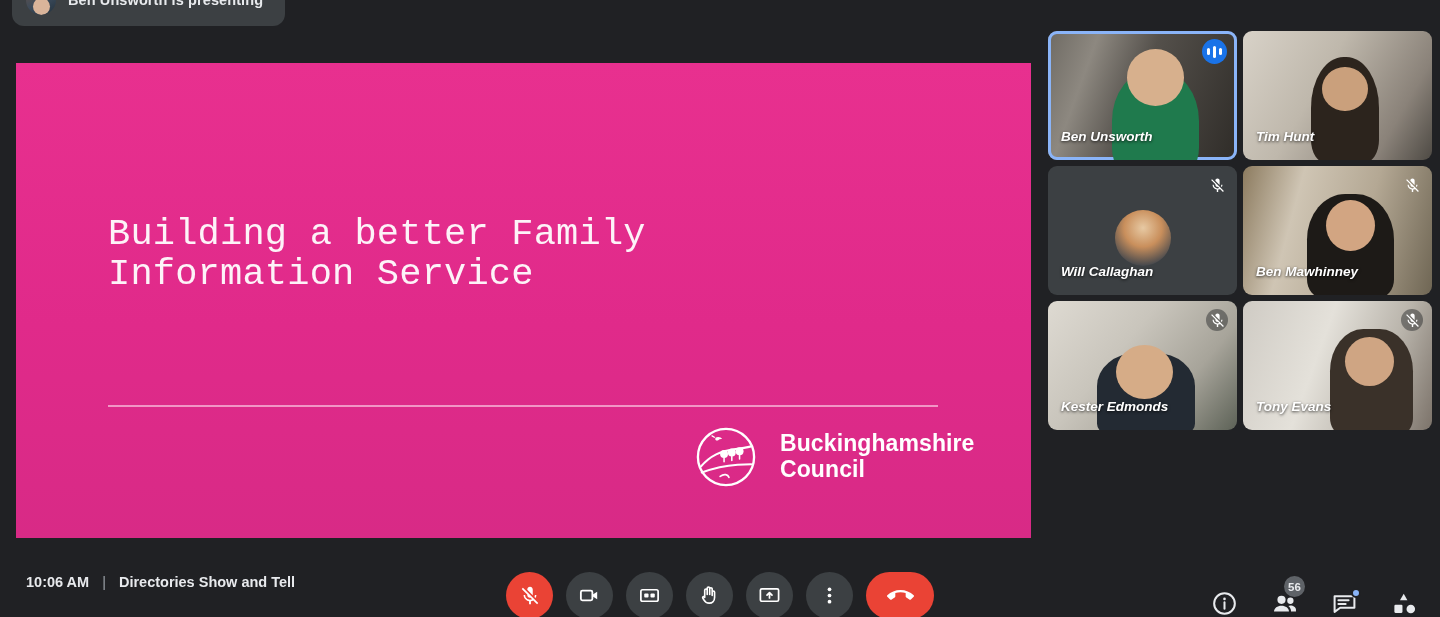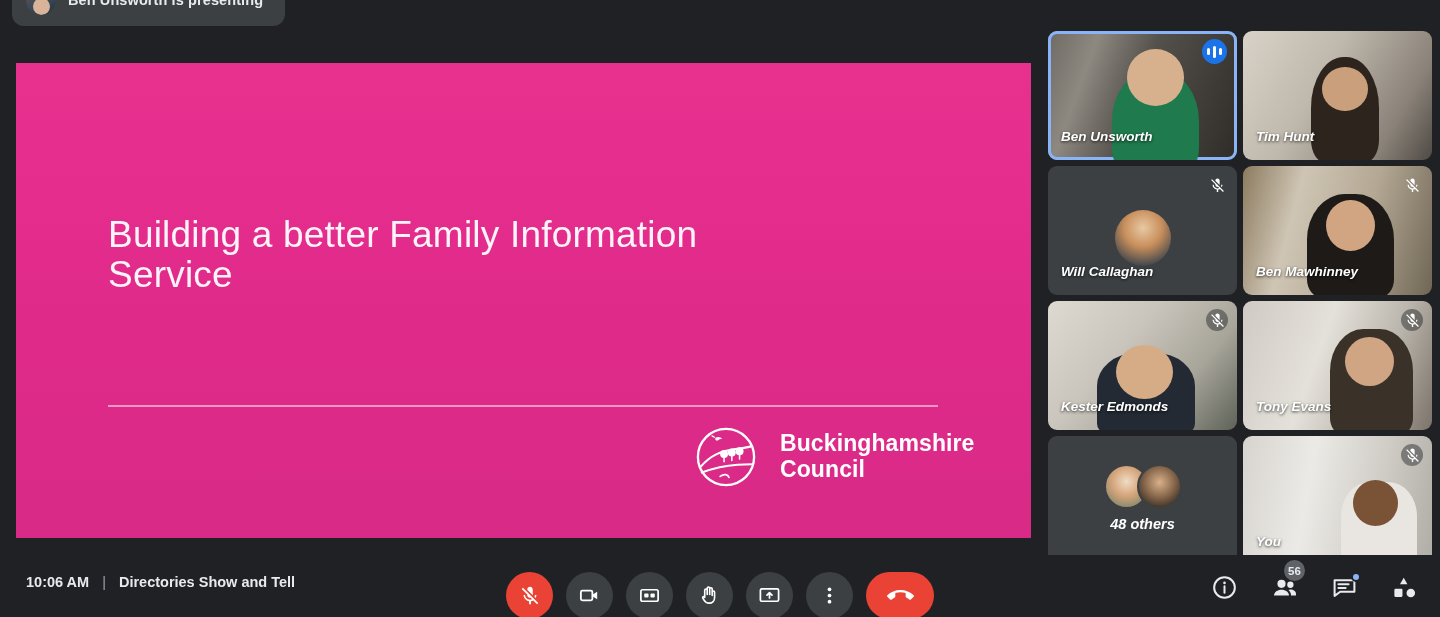--- a/index.html
+++ b/index.html
@@ -39,21 +39,21 @@
   .slide {
     position: absolute; left: 16px; top: 41px;
     width: 1015px; height: 475px;
     background: #e62a8b;
     background: linear-gradient(180deg,#e8308f 0%, #e02a8a 55%, #d82a86 100%);
     overflow: hidden;
   }
   .slide-title {
     position: absolute; left: 92px; top: 152px; width: 700px;
     color: #fdf3f8; font-size: 37px; line-height: 1.08;
-    font-weight: normal; letter-spacing: .2px;
+    font-weight: normal; letter-spacing: .2px; font-family: Liberation Mono, monospace;
   }
   .slide-rule {
     position: absolute; left: 92px; top: 342px; width: 830px; height: 2px;
     background: #f5a9d0; opacity: .85;
   }
   .slide-logo {
     position: absolute; left: 679px; top: 363px;
     display: flex; align-items: center; gap: 23px;
   }
   .logo-mark { width: 62px; height: 62px; flex: none; }
@@ -160,21 +160,21 @@
     top: 17px; display: flex; align-items: center; gap: 13px;
   }
   .ctrl {
     width: 47px; height: 47px; border-radius: 50%;
     background: #3c4043; display: flex; align-items: center; justify-content: center;
     cursor: pointer; border: none; flex: none;
   }
   .ctrl.danger { background: #ea4335; }
   .ctrl.hangup { width: 68px; border-radius: 24px; background: #ea4335; }
   .right-icons {
-    position: absolute; right: 22px; top: 19px;
+    position: absolute; right: 22px; top: 35px;
     display: flex; align-items: center; gap: 33px;
   }
   .ricon { position: relative; width: 27px; height: 27px; cursor: pointer; }
   .count-badge {
     position: absolute; left: 13px; top: -14px;
     min-width: 21px; height: 21px; padding: 0 4px; border-radius: 11px;
     background: #5f6368; color: #e8eaed; font-size: 11.5px; font-weight: bold;
     display: flex; align-items: center; justify-content: center;
   }
   .dot-badge {
@@ -270,39 +270,20 @@
       <div class="tile bg-tony">
         <div class="mute-badge shaded">
           <svg width="17" height="17" viewBox="0 0 24 24" fill="#ffffff">
             <path d="M19 11h-1.7c0 .74-.16 1.43-.43 2.05l1.23 1.23c.56-.98.9-2.09.9-3.28zM15 11.16V5c0-1.66-1.34-3-3-3S9 3.34 9 5v.18l6 5.98zM4.27 3L3 4.27l6 6V11c0 1.66 1.33 3 3 3 .22 0 .44-.03.65-.08l1.66 1.66c-.71.33-1.5.52-2.31.52-2.76 0-5.3-2.1-5.3-5.1H5c0 3.41 2.72 6.23 6 6.72V21h2v-3.28c.91-.13 1.77-.45 2.54-.9L19.73 21 21 19.73 4.27 3z"></path>
           </svg>
         </div>
         <div class="tile-name">Tony Evans</div>
       </div>
     </div>
 
-    <div class="tile-row">
-
-      <div class="tile">
-        <div class="others-avatars">
-          <div class="av bg-av1"></div>
-          <div class="av bg-av2"></div>
-        </div>
-        <div class="others-label">48 others</div>
-      </div>
-
-      <div class="tile bg-you">
-        <div class="mute-badge shaded">
-          <svg width="17" height="17" viewBox="0 0 24 24" fill="#ffffff">
-            <path d="M19 11h-1.7c0 .74-.16 1.43-.43 2.05l1.23 1.23c.56-.98.9-2.09.9-3.28zM15 11.16V5c0-1.66-1.34-3-3-3S9 3.34 9 5v.18l6 5.98zM4.27 3L3 4.27l6 6V11c0 1.66 1.33 3 3 3 .22 0 .44-.03.65-.08l1.66 1.66c-.71.33-1.5.52-2.31.52-2.76 0-5.3-2.1-5.3-5.1H5c0 3.41 2.72 6.23 6 6.72V21h2v-3.28c.91-.13 1.77-.45 2.54-.9L19.73 21 21 19.73 4.27 3z"></path>
-          </svg>
-        </div>
-        <div class="tile-name">You</div>
-      </div>
-    </div>
 
   </div>
 
   <div class="bottombar">
 
     <div class="meet-meta">
       <span>10:06 AM</span>
       <span class="meta-sep">|</span>
       <span>Directories Show and Tell</span>
     </div>

